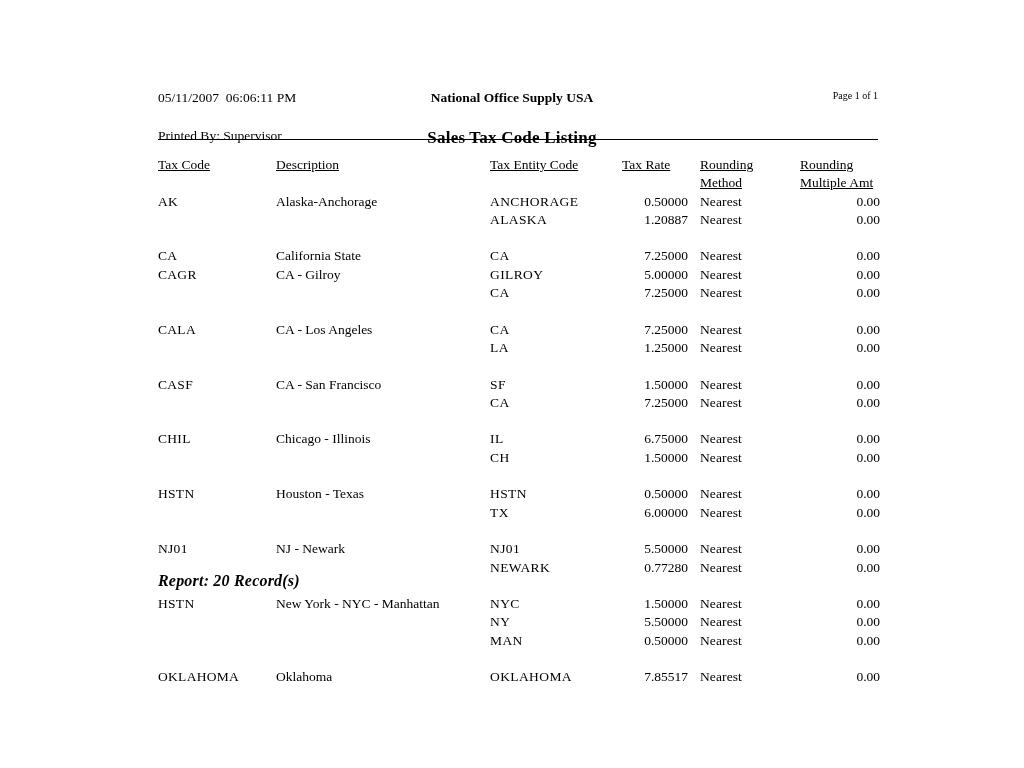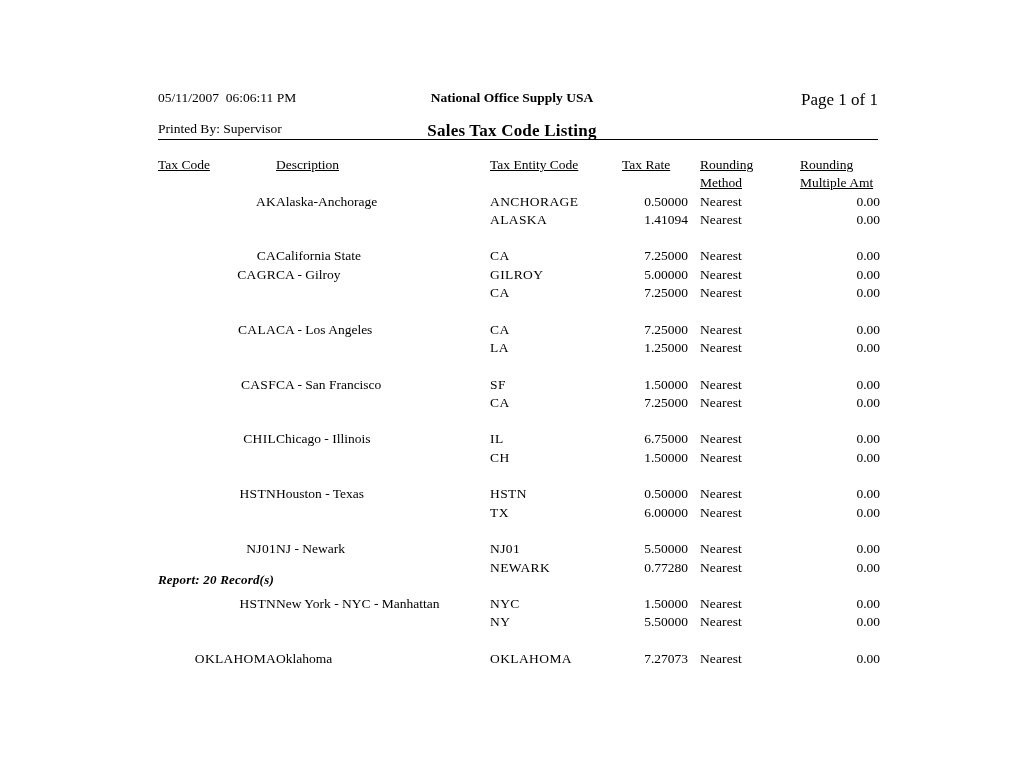--- a/index.html
+++ b/index.html
@@ -54,23 +54,23 @@
   }
   .hdr-center.title {
     font-size: 17px;
     font-weight: bold;
     letter-spacing: 0.2px;
   }
   .hdr-right {
     position: absolute;
     right: 0;
     top: 0;
-    font-size: 17px;
-  }
-  .hdr-row2 { margin-top: 9px; }
+    font-size: 10px;
+  }
+  .hdr-row2 { margin-top: 16px; }
 
   .rule {
     position: absolute;
     left: 158px;
     top: 139px;
     width: 720px;
     height: 1px;
     background: #000000;
   }
 
@@ -105,41 +105,41 @@
     text-decoration: underline;
     display: inline-block;
   }
   th.two-line {
     vertical-align: bottom;
   }
   .th-wrap { display: block; }
   .th-wrap span { display: block; text-decoration: underline; }
 
   
-  .c-code   { width: 118px; text-align: right; }
+  .c-code   { width: 118px; }
   .c-desc   { width: 214px; }
   .c-entity { width: 132px; }
   .c-rate   { width: 78px;  text-align: right; padding-right: 12px !important; }
   .c-method { width: 100px; }
   .c-mult   { width: 80px;  text-align: right; }
 
   td.c-code   { font-weight: bold; letter-spacing: 0.3px; }
   td.c-entity { letter-spacing: 0.4px; }
   td.c-method { letter-spacing: 0.1px; }
 
   .th-rate { text-align: right; padding-right: 12px !important; }
   .th-mult { text-align: right; }
 
   .spacer-row td { height: 18.3px; line-height: 18.3px; }
 
   .footer-note {
     position: absolute;
     left: 158px;
     top: 572px;
-    font-size: 13px;
+    font-size: 16px;
     font-style: italic;
     font-weight: bold;
     letter-spacing: 0.2px;
   }
 </style>
 </head>
 <body>
 
 <div class="page">
 
@@ -201,21 +201,21 @@
             <td class="c-desc">Alaska-Anchorage</td>
             <td class="c-entity">ANCHORAGE</td>
             <td class="c-rate">0.50000</td>
             <td class="c-method">Nearest</td>
             <td class="c-mult">0.00</td>
           </tr>
           <tr>
             <td class="c-code">&nbsp;</td>
             <td class="c-desc">&nbsp;</td>
             <td class="c-entity">ALASKA</td>
-            <td class="c-rate">1.41094</td>
+            <td class="c-rate">1.20887</td>
             <td class="c-method">Nearest</td>
             <td class="c-mult">0.00</td>
           </tr>
           <tr class="spacer-row">
             <td colspan="6">&nbsp;</td>
           </tr>
           <tr>
             <td class="c-code">CA</td>
             <td class="c-desc">California State</td>
             <td class="c-entity">CA</td>
@@ -346,28 +346,36 @@
             <td class="c-mult">0.00</td>
           </tr>
           <tr>
             <td class="c-code">&nbsp;</td>
             <td class="c-desc">&nbsp;</td>
             <td class="c-entity">NY</td>
             <td class="c-rate">5.50000</td>
             <td class="c-method">Nearest</td>
             <td class="c-mult">0.00</td>
           </tr>
+          <tr>
+            <td class="c-code">&nbsp;</td>
+            <td class="c-desc">&nbsp;</td>
+            <td class="c-entity">MAN</td>
+            <td class="c-rate">0.50000</td>
+            <td class="c-method">Nearest</td>
+            <td class="c-mult">0.00</td>
+          </tr>
           <tr class="spacer-row">
             <td colspan="6">&nbsp;</td>
           </tr>
           <tr>
             <td class="c-code">OKLAHOMA</td>
             <td class="c-desc">Oklahoma</td>
             <td class="c-entity">OKLAHOMA</td>
-            <td class="c-rate">7.27073</td>
+            <td class="c-rate">7.85517</td>
             <td class="c-method">Nearest</td>
             <td class="c-mult">0.00</td>
           </tr>
         </tbody>
     </table>
   </div>
 
   <div class="footer-note">Report: 20 Record(s)</div>
 
 </div>

